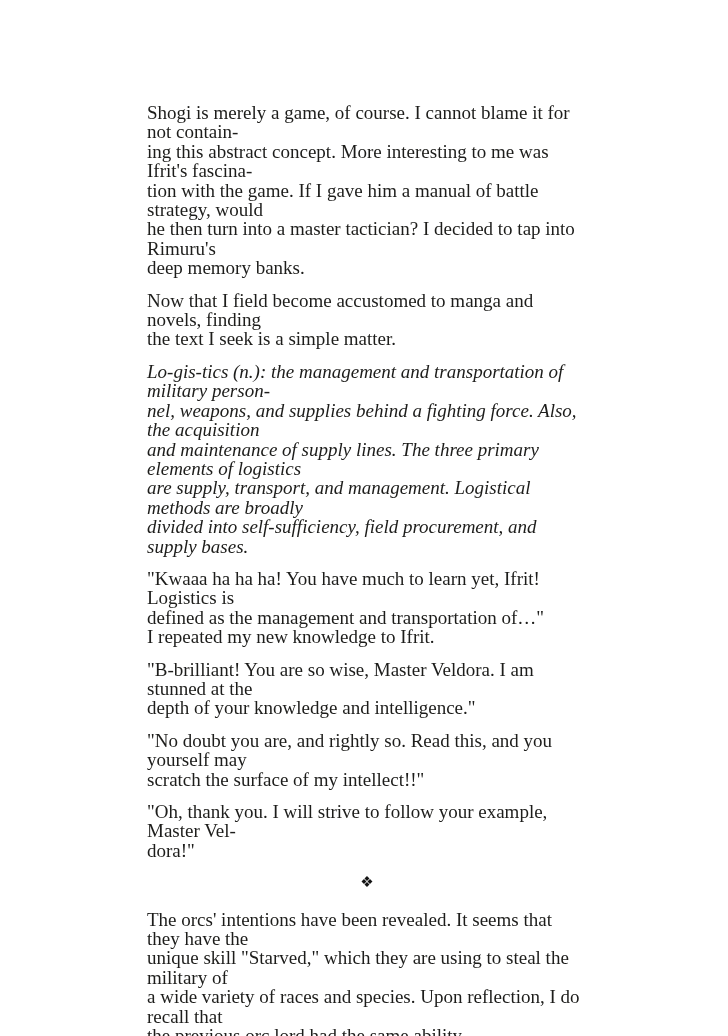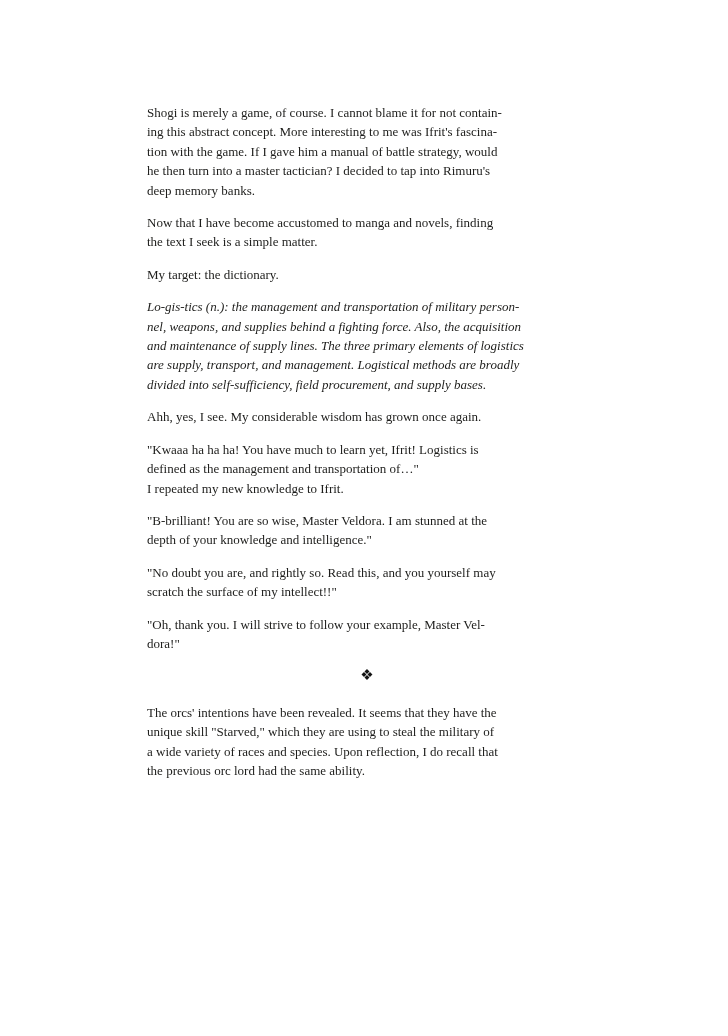--- a/index.html
+++ b/index.html
@@ -21,21 +21,21 @@
     background: #ffffff;
   }
   .text-column {
     position: absolute;
     left: 147px;
     top: 103px;
     width: 440px;
   }
   .text-column p {
     margin: 0 0 13px 0;
-    font-size: 13px;
+    font-size: 19px;
     line-height: 19.4px;
     text-align: left;
     white-space: pre-line; 
   }
   .text-column p.italic {
     font-style: italic;
   }
   .separator {
     margin: 4px 0 17px 0;
     text-align: center;
@@ -50,33 +50,31 @@
 
 <div class="page">
   <div class="text-column">
 
     <p>Shogi is merely a game, of course. I cannot blame it for not contain-
 ing this abstract concept. More interesting to me was Ifrit's fascina-
 tion with the game. If I gave him a manual of battle strategy, would
 he then turn into a master tactician? I decided to tap into Rimuru's
 deep memory banks.</p>
 
-    <p>Now that I have become accustomed to manga and novels, finding
+    <p>Now that I field become accustomed to manga and novels, finding
 the text I seek is a simple matter.</p>
 
-    <p>My target: the dictionary.</p>
 
 
     <p class="italic">Lo-gis-tics (n.): the management and transportation of military person-
 nel, weapons, and supplies behind a fighting force. Also, the acquisition
 and maintenance of supply lines. The three primary elements of logistics
 are supply, transport, and management. Logistical methods are broadly
 divided into self-sufficiency, field procurement, and supply bases.</p>
 
-    <p>Ahh, yes, I see. My considerable wisdom has grown once again.</p>
 
     <p>"Kwaaa ha ha ha! You have much to learn yet, Ifrit! Logistics is
 defined as the management and transportation of…"
 I repeated my new knowledge to Ifrit.</p>
 
     <p>"B-brilliant! You are so wise, Master Veldora. I am stunned at the
 depth of your knowledge and intelligence."</p>
 
     <p>"No doubt you are, and rightly so. Read this, and you yourself may
 scratch the surface of my intellect!!"</p>

